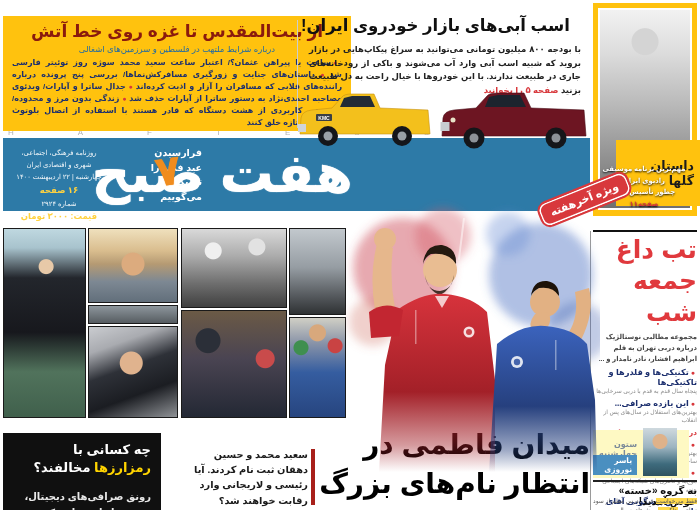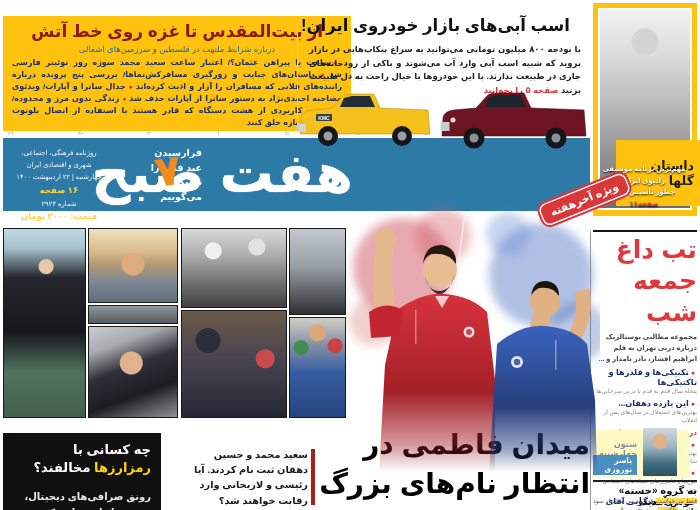--- a/index.html
+++ b/index.html
@@ -263,21 +263,21 @@
 
   <div class="abs derby">
     <div class="ttl">تب داغ</div>
     <div class="ttl">جمعه شب</div>
     <div class="intro">مجموعه مطالبی نوستالژیک درباره دربی تهران به قلم ابراهیم افشار، نادر نامدار و ...</div>
     <div class="d-item">
       <div class="t"><span class="blt">●</span><span>تکنیکی‌ها و قلدرها و تاکتیکی‌ها</span></div>
       <div class="s">پنجاه سال قدم به قدم با دربی سرخابی‌ها</div>
     </div>
     <div class="d-item">
-      <div class="t"><span class="blt">●</span><span>این یازده دهقان...</span></div>
+      <div class="t"><span class="blt">●</span><span>این یازده صرافی...</span></div>
       <div class="s">بهترین‌های استقلال در سال‌های پس از انقلاب</div>
     </div>
     <div class="d-note">در بسته آخر هفته بخوانید.</div>
     <div class="d-item">
       <div class="t"><span class="blt">●</span><span>خانه سپید است؟</span></div>
       <div class="s">بهترین فیلم‌هایی که سینماگران زن ایرانی ساخته‌اند</div>
     </div>
     <div class="d-item">
       <div class="t"><span class="blt">●</span><span>پدر و مادر خوب نعمته</span></div>
       <div class="s">موج‌ها و فانتزی‌های شبکه‌های اجتماعی هفته</div>

